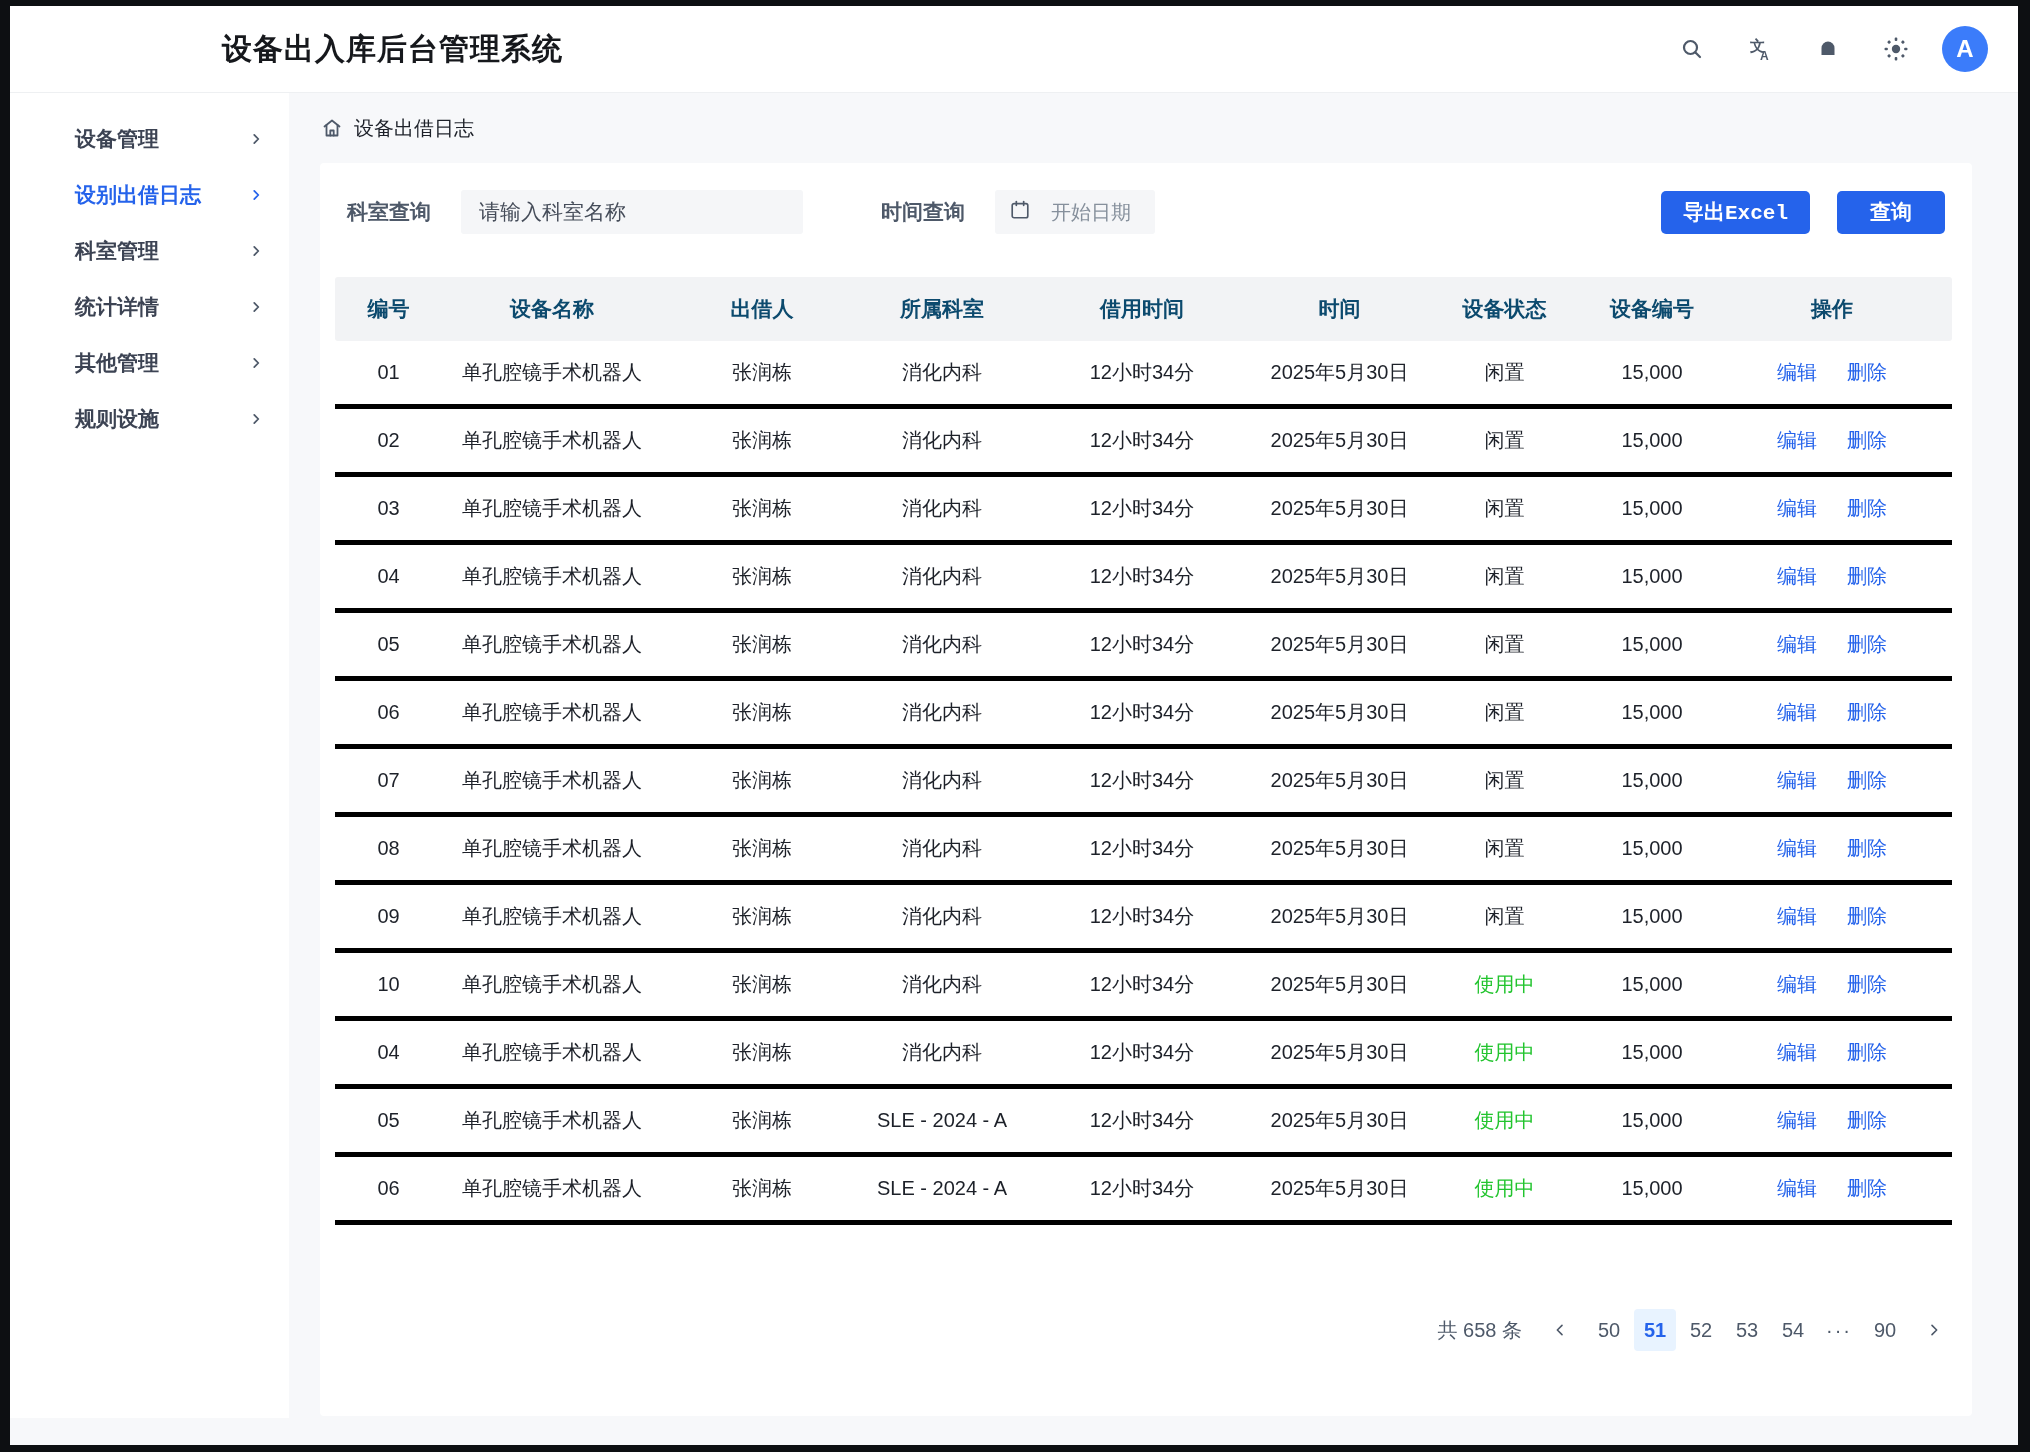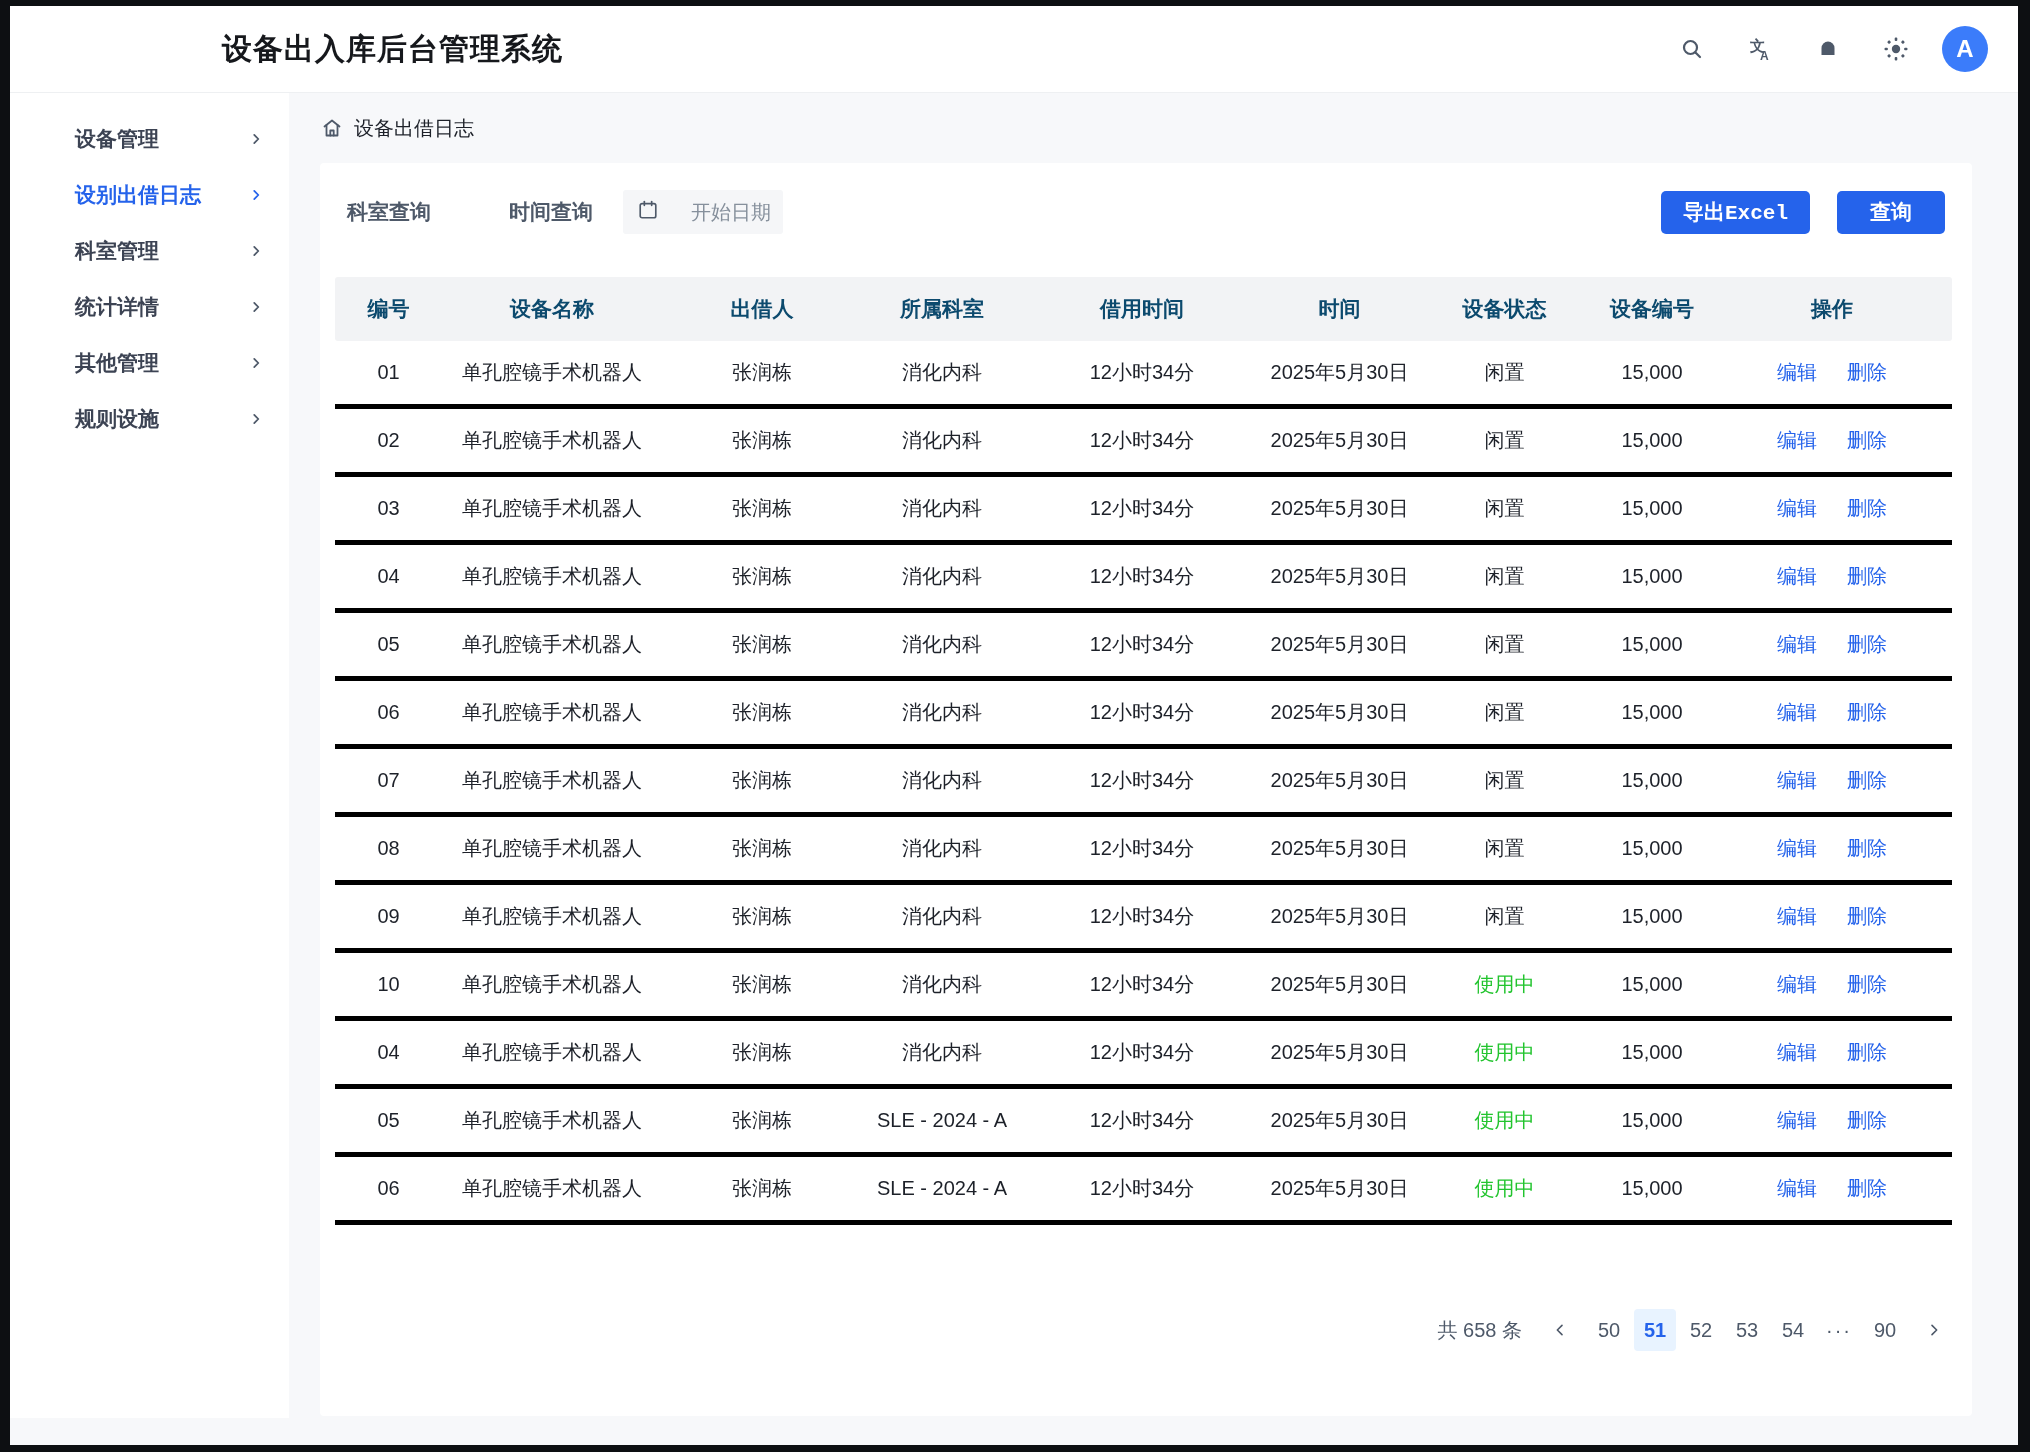--- a/index.html
+++ b/index.html
@@ -27,21 +27,21 @@
   .breadcrumb { display:flex; align-items:center; gap:10px; height:34px; font-size:20px; color:#1d2129; }
   .breadcrumb svg { display:block; }
 
   
   .card { margin-top:18px; background:#fff; border-radius:4px; height:1253px; }
   .filters { display:flex; align-items:center; padding:27px 27px 0 27px; }
   .f-label { font-size:21px; font-weight:bold; color:#4e5969; }
   .dept-input { margin-left:30px; width:342px; height:44px; background:#f5f6f8; border:none; outline:none; border-radius:3px; padding:0 18px; font-size:21px; color:#1d2129; font-family:"Liberation Sans",sans-serif; }
   .dept-input::placeholder { color:#454c59; opacity:1; }
   .time-label { margin-left:78px; }
-  .date-box { margin-left:30px; width:160px; height:44px; background:#f5f6f8; border-radius:3px; display:flex; align-items:center; padding:0 14px; gap:32px; cursor:pointer; }
+  .date-box { margin-left:30px; width:160px; height:44px; background:#f5f6f8; border-radius:3px; display:flex; align-items:center; padding:0 14px; gap:20px; cursor:pointer; }
   .date-box input { border:none; outline:none; background:transparent; width:100px; font-size:20px; font-family:"Liberation Sans",sans-serif; color:#1d2129; }
   .date-box input::placeholder { color:#86909c; opacity:1; }
   .btns { margin-left:auto; display:flex; gap:27px; }
   .btn { height:43px; border:none; border-radius:5px; background:#2563eb; color:#fff; font-size:21px; font-weight:600; padding:0 22px; cursor:pointer; font-family:Liberation Mono, monospace; }
   .btn.query { padding:0 33px; }
 
   
   .table { margin:43px 20px 0 15px; width:1617px; }
   .trow { display:grid; grid-template-columns:107px 220px 200px 160px 240px 155px 175px 120px 240px; align-items:center; }
   .thead { background:#f2f3f5; height:64px; border-radius:3px; }
@@ -171,20 +171,21 @@
             <path d="M10.3 19.5 V14.5 H13.7 V19.5"></path>
           </svg>
         </span>
         <span>设备出借日志</span>
       </div>
 
       <section class="card">
 
         <div class="filters">
           <span class="f-label">科室查询</span>
+          <input class="dept-input" type="text" placeholder="请输入科室名称" style="">
           <span class="f-label time-label">时间查询</span>
           <div class="date-box">
             <span>
               <svg width="22" height="22" viewBox="0 0 24 24" fill="none" stroke="#4e5969" stroke-width="1.8" stroke-linecap="round">
                 <rect x="3.5" y="5" width="17" height="15.5" rx="2"></rect>
                 <line x1="8" y1="2.8" x2="8" y2="7"></line>
                 <line x1="16" y1="2.8" x2="16" y2="7"></line>
               </svg>
             </span>
             <input type="text" placeholder="开始日期" style="">

